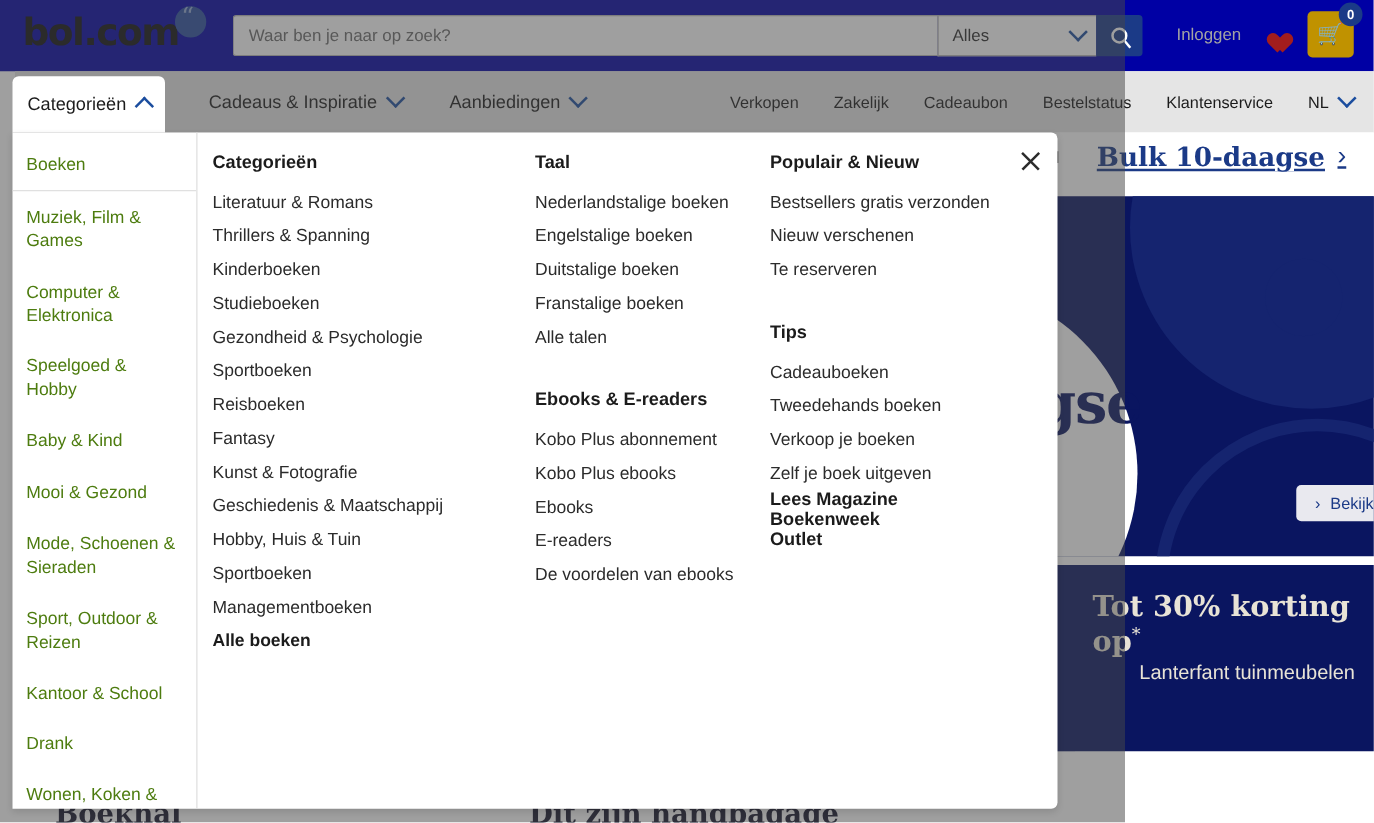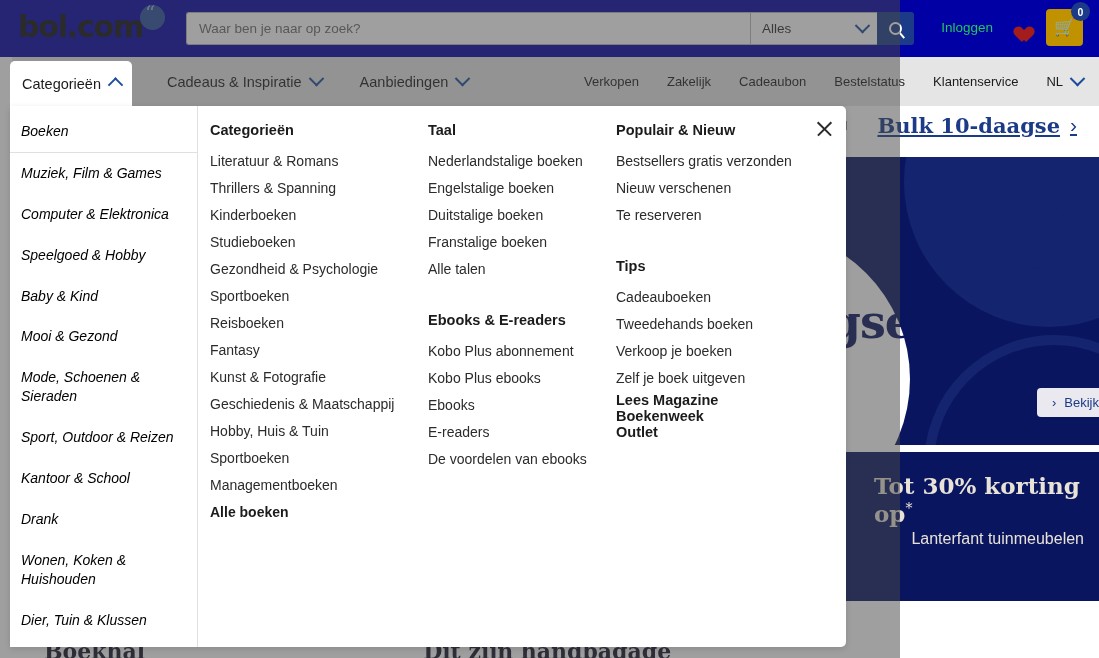--- a/index.html
+++ b/index.html
@@ -60,21 +60,21 @@
   .chev.up { transform: rotate(-135deg) translate(-1px,-1px); }
   .search-btn {
     width: 37px; background: #1b3a87; border-radius: 0 3px 3px 0;
     display: flex; align-items: center; justify-content: center; cursor: pointer;
   }
   .mag { width: 13px; height: 13px; border: 2px solid #fff; border-radius: 50%; position: relative; }
   .mag::after { content:""; position:absolute; width:2px; height:7px; background:#fff;
                 right:-3px; bottom:-6px; transform: rotate(-40deg); }
 
   .hdr-right { position: absolute; right: 16px; top: 9px; display: flex; align-items: center; gap: 17px; }
-  .inloggen { font-size: 13.5px; color: #22c55e; }
+  .inloggen { font-size: 13.5px; color: #a3a3a3; }
   .heart { width: 19px; height: 18px; position: relative; }
   .heart::before, .heart::after {
     content:""; position:absolute; width:10px; height:15px; background:#a31d1d;
     border-radius: 10px 10px 0 0; top:1px;
   }
   .heart::before { left:9px; transform: rotate(45deg); transform-origin: 0 100%; }
   .heart::after  { left:9px; transform: rotate(-45deg); transform-origin: 100% 100%; }
   .cart {
     width: 37px; height: 37px; background: #c09200; border-radius: 4px;
     display:flex; align-items:center; justify-content:center; position: relative; cursor:pointer;
@@ -188,28 +188,28 @@
   .mega {
     position:absolute; left: 10px; top: 106px; width: 836px; height: 541px;
     background:#fff; border-radius: 0 5px 5px 0; display:flex;
     pointer-events:auto; box-shadow: 0 2px 6px rgba(0,0,0,0.12);
   }
   .mega-side {
     width: 197px; border-right: 1px solid #e0e0e0; padding: 5px 0 0 0;
     overflow: hidden;
   }
   .side-item {
-    font-size: 14px; color:#000000; padding: 11px 14px 11px 11px; line-height: 1.35; cursor:pointer;font-style:italic;
+    font-size: 14px; color:#4d7c0f; padding: 11px 14px 11px 11px; line-height: 1.35; cursor:pointer;
   }
   .side-item.sel { border-bottom: 1px solid #e0e0e0; }
 
   .mega-cols { flex:1; display:flex; padding: 14px 0 0 12px; position:relative; }
   .col { padding-right: 8px; }
   .col.c1 { width: 218px; }
-  .col.c2 { width: 188px; }
+  .col.c2 { width: 188px; margin-left: 40px; }
   .col.c3 { width: 230px; }
   .grp-h { font-size: 14.5px; font-weight: bold; color:#1b1b1b; margin: 0 0 6px 0; line-height: 1.5; }
   .grp-h.spaced { margin-top: 27px; }
   .lnk { font-size: 14px; color:#2b2b2b; line-height: 1.93; cursor:pointer; }
   .lnk.bold { font-weight: bold; color:#1b1b1b; }
   .solo { font-size: 14.5px; font-weight: bold; color:#1b1b1b; }
 
   .close-x {
     position:absolute; right: 10px; top: 11px; width: 24px; height: 24px; cursor:pointer;
     display:flex; align-items:center; justify-content:center;

